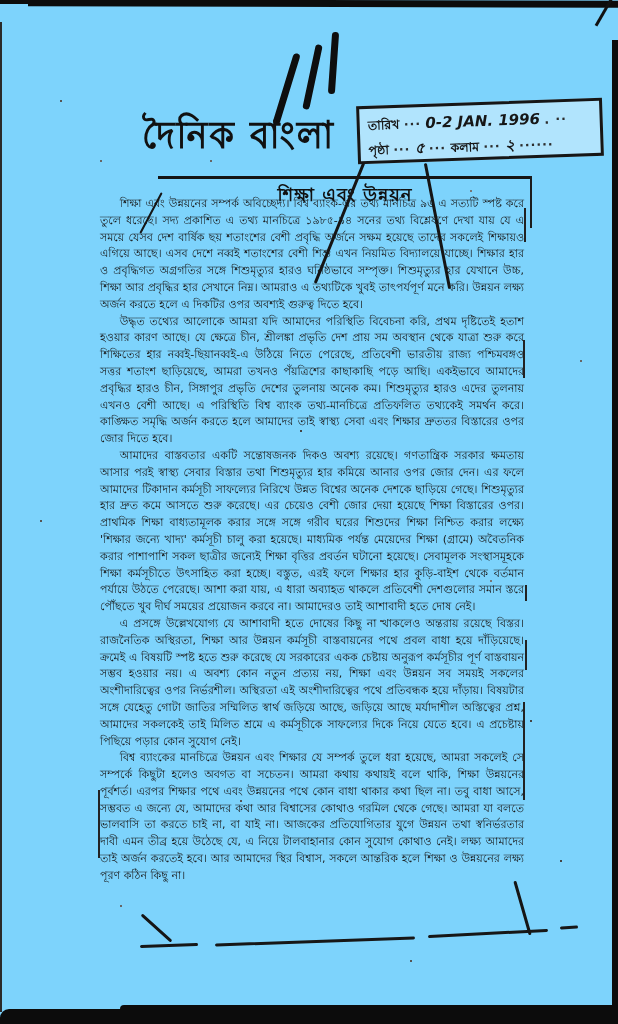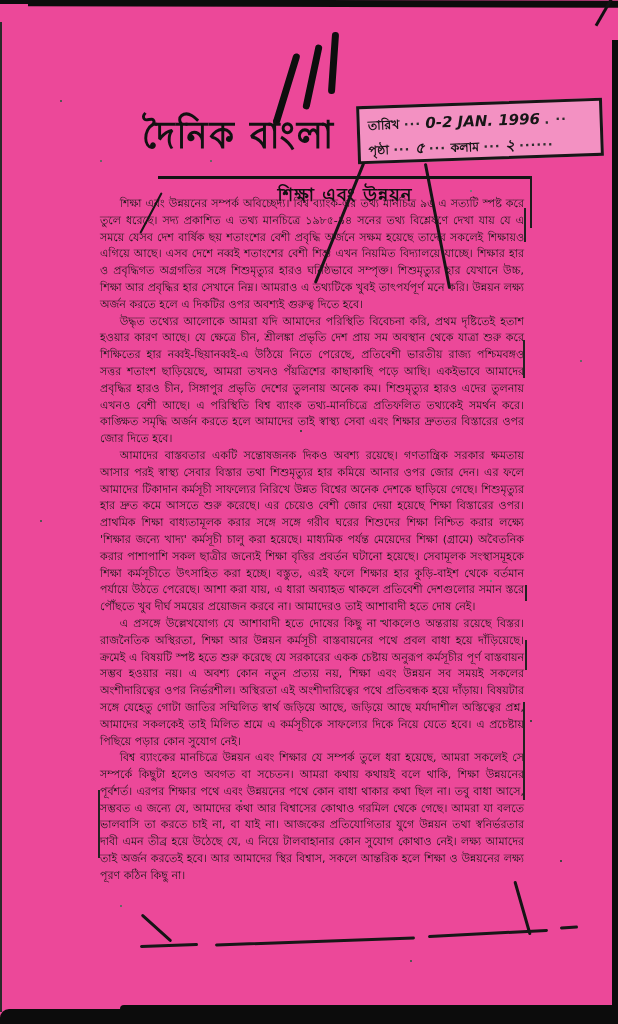--- a/index.html
+++ b/index.html
@@ -3,21 +3,21 @@
 <meta charset="utf-8">
 <style>
   html,body{margin:0;padding:0;}
   body{
     width:618px;height:1024px;overflow:hidden;position:relative;
     background:#e9e7e2;
     font-family:"DejaVu Sans",sans-serif;
   }
   .page{
     position:absolute;left:0;top:0;width:618px;height:1024px;
-    background:#ec4899;
+    background:#7dd3fc;
   }
   
   .edge{position:absolute;background:#0c0c0c;}
   .edge-top{left:28px;top:0;width:590px;height:7px;transform:rotate(.15deg);}
   .edge-top2{left:0;top:0;width:40px;height:4px;}
   .edge-bottom{left:0;top:1009px;width:618px;height:15px;border-top-left-radius:9px;}
   .edge-bottom2{left:120px;top:1005px;width:498px;height:19px;border-radius:4px 0 0 0;}
   .edge-right{left:612px;top:40px;width:6px;height:984px;}
   .edge-left{left:0;top:22px;width:2px;height:990px;background:#2a2a2a;}
   .corner-slash{left:603px;top:-6px;width:3px;height:34px;background:#111;transform:rotate(30deg);}

